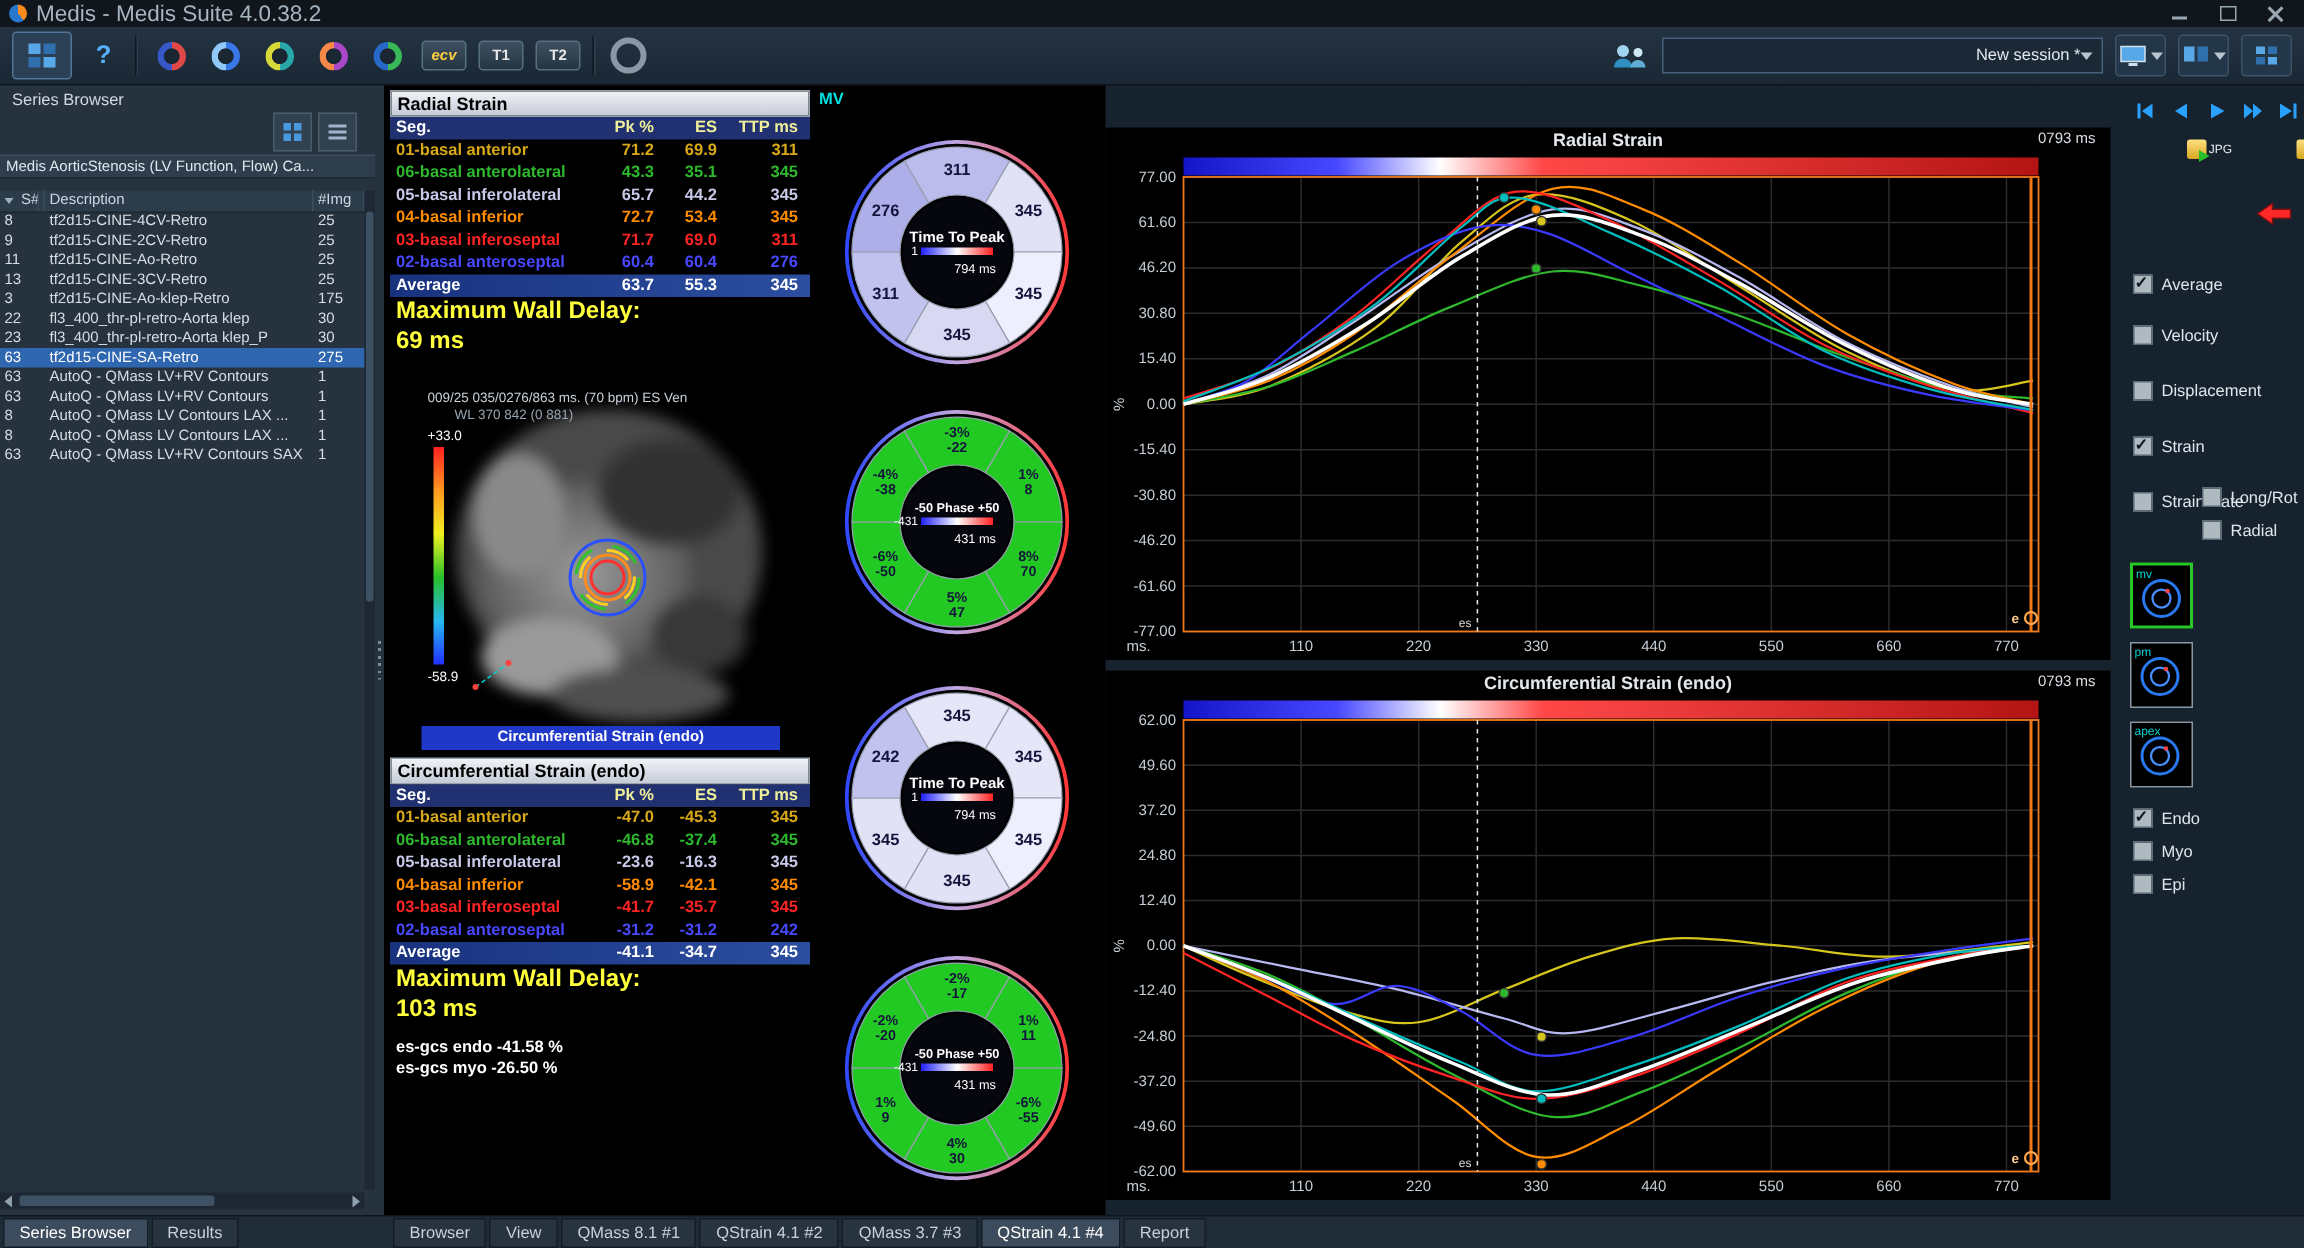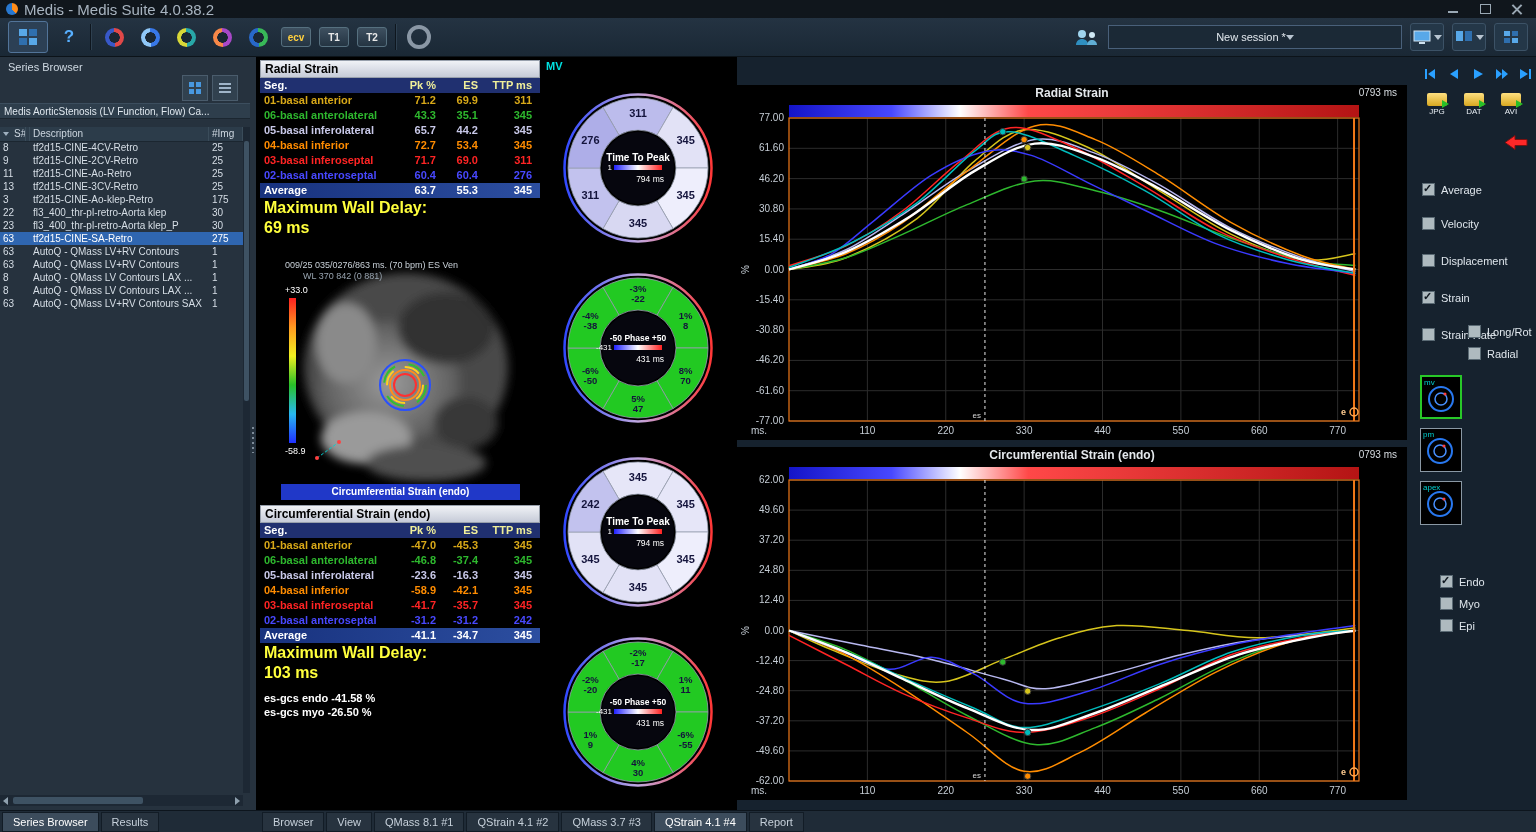--- a/index.html
+++ b/index.html
@@ -23,25 +23,25 @@
            display:flex;align-items:center;gap:8px;padding:0 8px;box-sizing:border-box;}
   .tb-app{width:38px;height:30px;border:1px solid #5a7априори;border:1px solid #527499;border-radius:3px;background:#2c4055;
           display:flex;align-items:center;justify-content:center;}
   .tb-help{font-size:17px;font-weight:bold;color:#58b0ff;width:26px;text-align:center;}
   .tb-sep{width:1px;height:26px;background:#0e161e;box-shadow:1px 0 0 #2e4050;}
   .tb-icon{width:30px;height:28px;border-radius:3px;display:flex;align-items:center;justify-content:center;}
   .swirl{width:19px;height:19px;border-radius:50%;}
   .badge{min-width:22px;height:18px;border:1px solid #56707f;border-radius:3px;
          background:linear-gradient(#3e5060,#243442);color:#e8e8e8;font-size:10px;font-weight:bold;
          display:flex;align-items:center;justify-content:center;padding:0 3px;}
-  .badge.ecv{color:#ffd040;}
+  .badge.ecv{color:#ffd040;font-style:italic;}
   .ring-icon{width:16px;height:16px;border:4px solid #8a97a5;border-radius:50%;}
   .tb-right{margin-left:auto;display:flex;align-items:center;gap:8px;}
   .session-combo{width:280px;height:22px;background:#1b2936;border:1px solid #49607a;
-                 display:flex;align-items:center;justify-content:center;
+                 display:flex;align-items:center;justify-content:flex-end;
                  padding:0 6px;font-size:11px;color:#e2e8ee;}
   .dd-arrow{width:0;height:0;border-left:4px solid transparent;border-right:4px solid transparent;border-top:5px solid #b8c4d0;}
   .tb-wbtn{width:32px;height:26px;border-radius:3px;background:#243748;border:1px solid #3c5266;
            display:flex;align-items:center;justify-content:center;gap:3px;}
   
   .left-panel{position:absolute;left:0;top:57px;width:250px;height:753px;background:#26323e;}
   .lp-title{position:absolute;left:8px;top:4px;font-size:11px;color:#cfd9e2;}
   .lp-btns{position:absolute;right:12px;top:18px;display:flex;gap:4px;}
   .lp-btn{width:24px;height:24px;background:#31414f;border:1px solid #4a5c6c;display:flex;align-items:center;justify-content:center;}
   .lp-study{position:absolute;left:0;top:46px;width:250px;height:16px;background:#2e3e4c;
@@ -97,33 +97,33 @@
   #chart-panel-0{top:85px;height:355px;}
   #chart-panel-1{top:447px;height:353px;}
   .chart-title{text-align:center;font-size:12px;font-weight:bold;color:#e4e8ec;height:17px;line-height:17px;}
   .chart-time{position:absolute;top:2px;right:10px;font-size:10px;color:#d8dde2;}
   .chart-svg{display:block;}
   
   .right-panel{position:absolute;left:1416px;top:57px;width:120px;height:753px;}
   .playback{position:absolute;left:4px;top:8px;display:flex;gap:4px;}
   .pb-btn{width:20px;height:18px;display:flex;align-items:center;justify-content:center;}
   .exports{position:absolute;left:6px;top:36px;display:flex;gap:7px;}
-  .exp{width:30px;display:flex;flex-direction:column;align-items:center;gap:1px;}
+  .exp{width:30px;display:flex;flex-direction:row;align-items:center;gap:1px;margin-left:36px;}
   .folder{width:20px;height:13px;position:relative;background:linear-gradient(#ffe080,#d8a820);border-radius:2px;}
   .folder::after{content:"";position:absolute;right:-2px;bottom:-2px;width:0;height:0;
                  border-top:4px solid transparent;border-bottom:4px solid transparent;border-left:7px solid #28c028;}
   .exp .lbl{font-size:8px;color:#e8eef4;}
   .back-arrow{position:absolute;right:8px;top:78px;}
   .chk{display:flex;align-items:center;gap:6px;font-size:11px;color:#dfe6ec;height:13px;}
   .box{width:11px;height:11px;background:#aebabf;border:1px solid #5a6a74;position:relative;flex:none;}
   .chk.checked .box::after{content:"✓";position:absolute;left:0px;top:-2px;font-size:11px;color:#101820;font-weight:bold;}
   #chk-average{position:absolute;left:6px;top:126px;}
   #chk-main{position:absolute;left:6px;top:160px;display:flex;flex-direction:column;gap:24px;}
   #chk-axis{position:absolute;left:52px;top:268px;display:flex;flex-direction:column;gap:9px;}
-  #chk-layer{position:absolute;left:24px;top:482px;display:flex;flex-direction:column;gap:9px;margin-top:36px;}
+  #chk-layer{position:absolute;left:6px;top:482px;display:flex;flex-direction:column;gap:9px;}
   .thumbs{position:absolute;left:4px;top:318px;display:flex;flex-direction:column;gap:9px;}
   .thumb-box{width:42px;height:44px;background:#000;border:1px solid #8a98a4;position:relative;box-sizing:border-box;}
   .thumb-box.selected{border:2px solid #28c828;}
   .thumb-lbl{position:absolute;left:2px;top:1px;font-size:8px;color:#00d0d0;}
   
   .bottom-bar{position:absolute;left:0;top:810px;width:1536px;height:22px;background:#1f2b37;border-top:1px solid #0d151d;}
   .left-tabs{position:absolute;left:2px;top:1px;display:flex;gap:2px;}
   .main-tabs{position:absolute;left:262px;top:1px;display:flex;gap:2px;}
   .tab{height:20px;background:#27333f;border:1px solid #121c26;color:#c6d0da;font-size:11px;line-height:18px;
        padding:0 10px;box-sizing:border-box;white-space:nowrap;}

